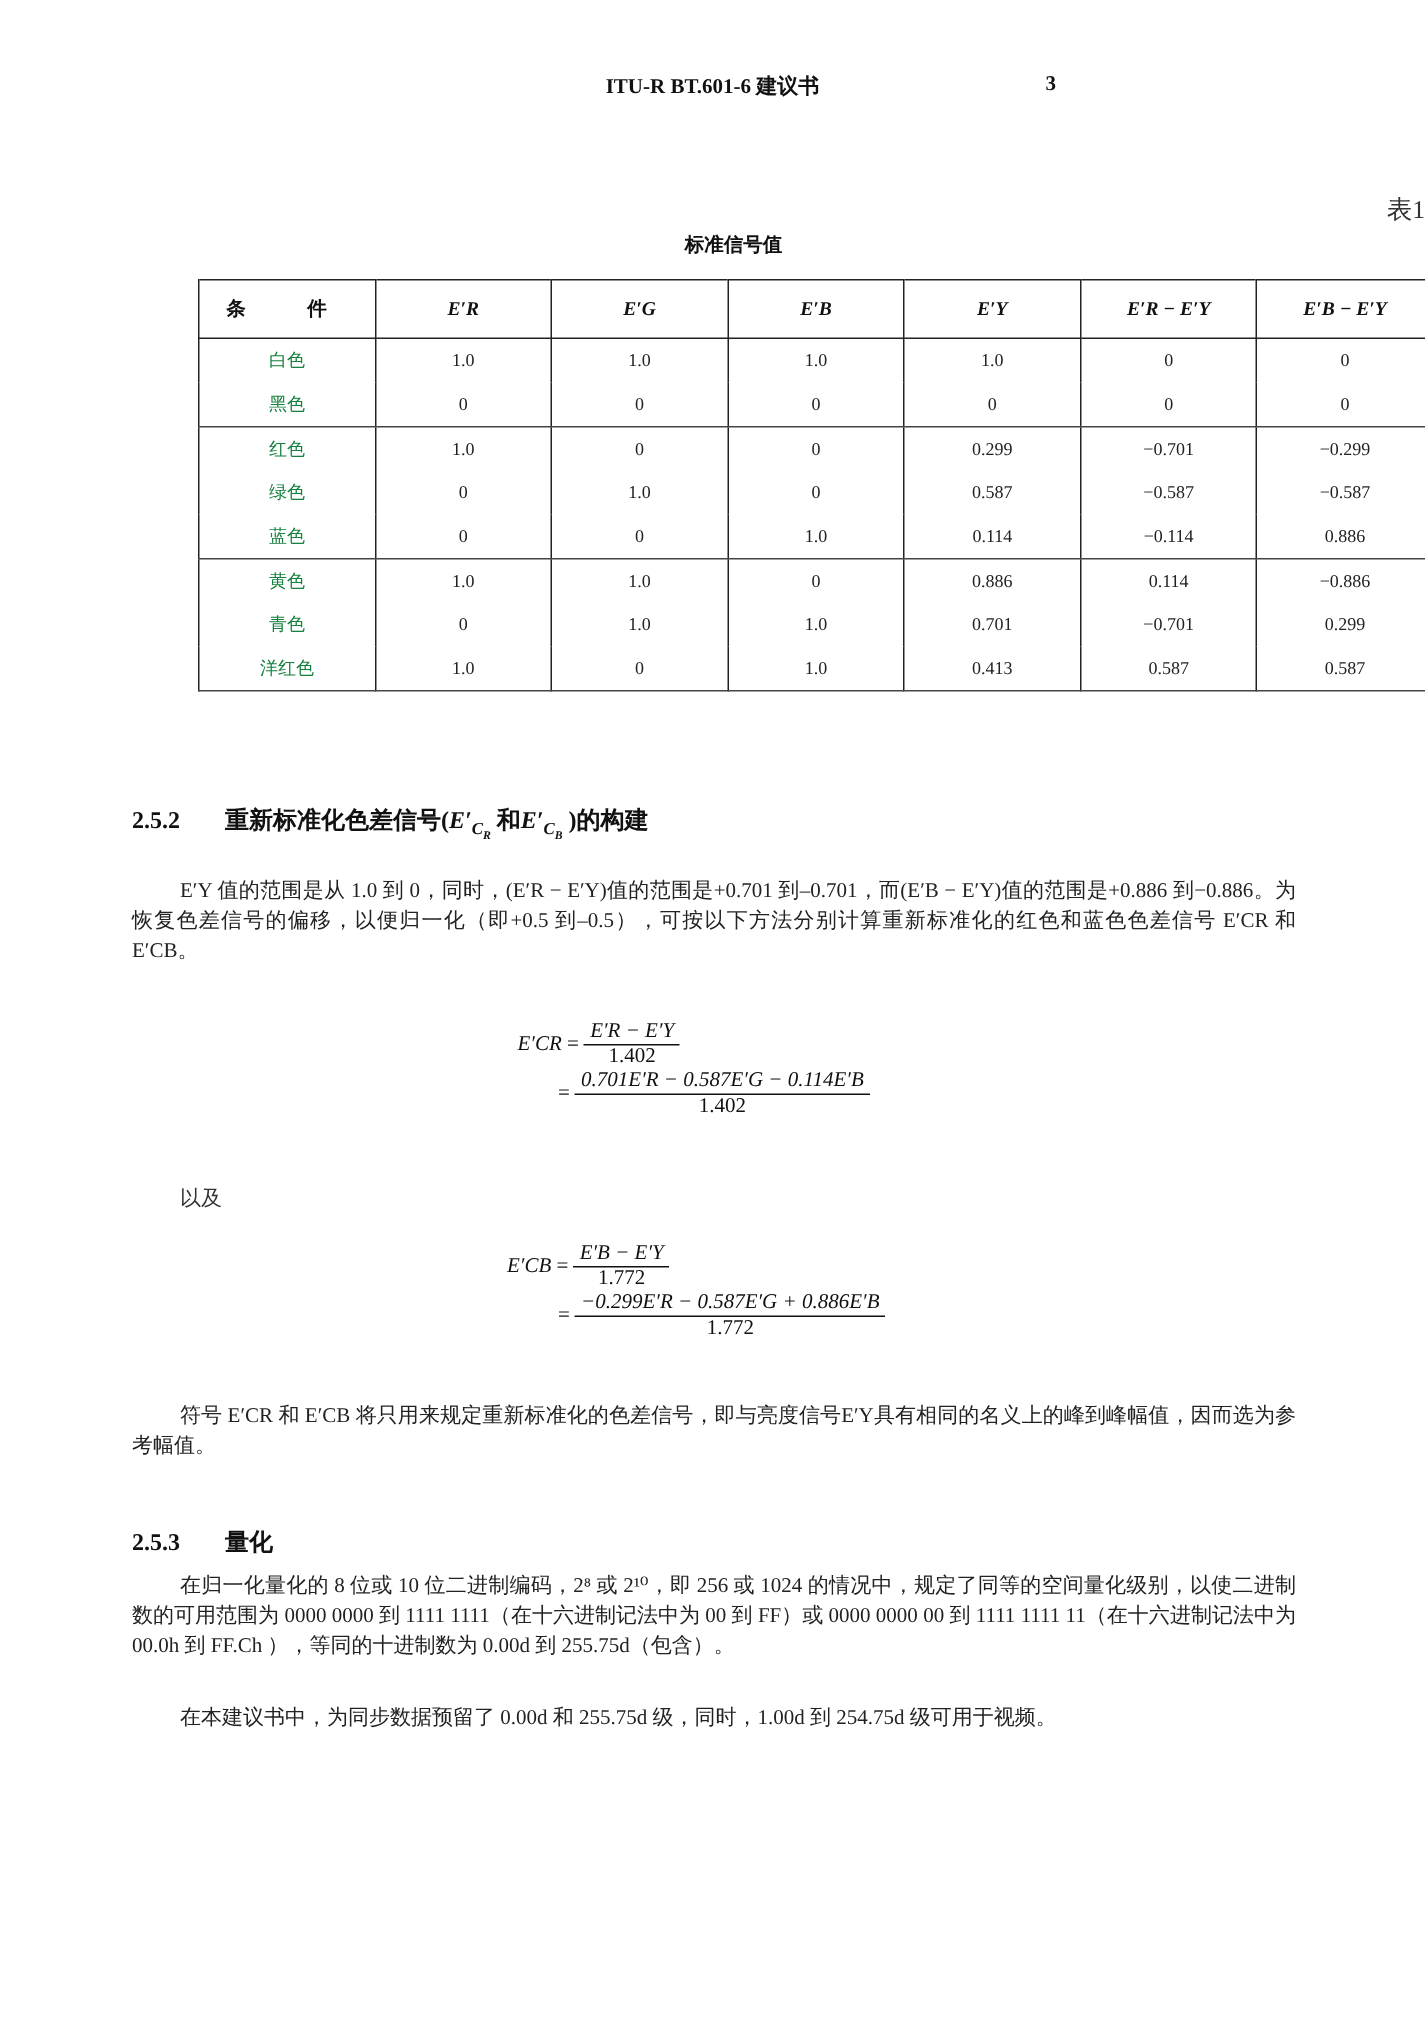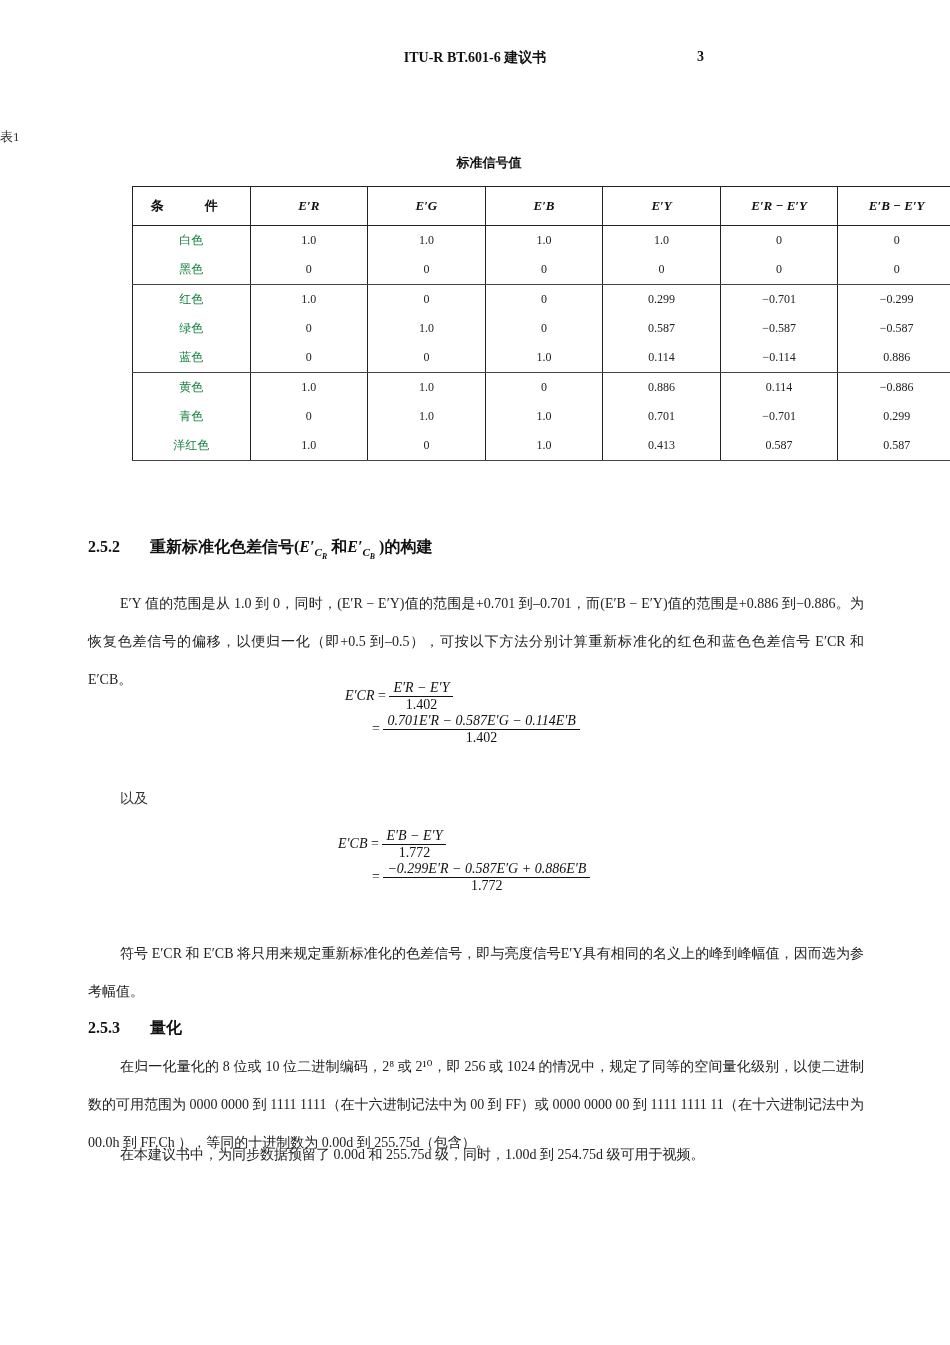--- a/index.html
+++ b/index.html
@@ -1,34 +1,34 @@
 <!DOCTYPE html>
 <html><head>
 <meta charset="utf-8">
 <style>
   html, body { margin: 0; padding: 0; background: #ffffff; }
   body { width: 950px; height: 1345px; position: relative; font-family: "Liberation Serif", "DejaVu Serif", serif; color: #111; }
   .page-header { position: absolute; top: 49px; left: 0; width: 792px; height: 20px; }
   .header-title { position: absolute; left: 0; width: 950px; text-align: center; font-weight: bold; font-size: 14px; }
   .page-number { position: absolute; right: 88px; font-weight: bold; font-size: 14px; }
-  .table-label { position: absolute; top: 128px; left: 0; width: 950px; text-align: left; font-size: 13px; color: #333; }
+  .table-label { position: absolute; top: 128px; left: 0; width: 950px; text-align: right; font-size: 17px; color: #333; }
   .table-title { position: absolute; top: 154px; left: 0; width: 950px; text-align: center; font-size: 13px; font-weight: bold; padding-left: 14px; }
   table.signal-table { position: absolute; top: 186px; left: 86px; width: 824px; border-collapse: collapse; font-size: 12px; margin-left: 46px; }
   table.signal-table th, table.signal-table td { border-left: 1px solid #222; border-right: 1px solid #222; text-align: center; padding: 0; }
   table.signal-table { border: 1.5px solid #222; }
   table.signal-table thead th { height: 38px; border-bottom: 1.5px solid #222; font-style: italic; font-weight: bold; font-size: 13px; }
   table.signal-table thead th.cond { font-style: normal; letter-spacing: 14px; }
   table.signal-table tbody tr td { height: 29px; color: #222; }
   table.signal-table tbody tr.group-end td { border-bottom: 1.5px solid #444; }
   table.signal-table td.cond { color: #15803d; }
   sub { font-size: 0.7em; text-align: center; }
   .math { font-style: italic; }
   .section-heading { position: absolute; left: 88px; font-weight: bold; font-size: 16px; }
   .section-heading .num { display: inline-block; width: 62px; }
-  .para { position: absolute; left: 88px; width: 776px; font-size: 14px; line-height: 38px; text-indent: 32px; text-align: justify; color: #222; }
+  .para { position: absolute; left: 88px; width: 776px; font-size: 14px; line-height: 20px; text-indent: 32px; text-align: justify; color: #222; }
   .formula { position: absolute; font-size: 14px; }
   .frac { display: inline-block; vertical-align: middle; text-align: center; }
   .frac .num-part { display: block; border-bottom: 1px solid #111; padding: 0 4px; }
   .frac .den-part { display: block; padding: 0 4px; }
   .plain-line { position: absolute; left: 120px; font-size: 14px; color: #333; }
 </style>
 </head>
 <body>
 
 <div class="page-header">

